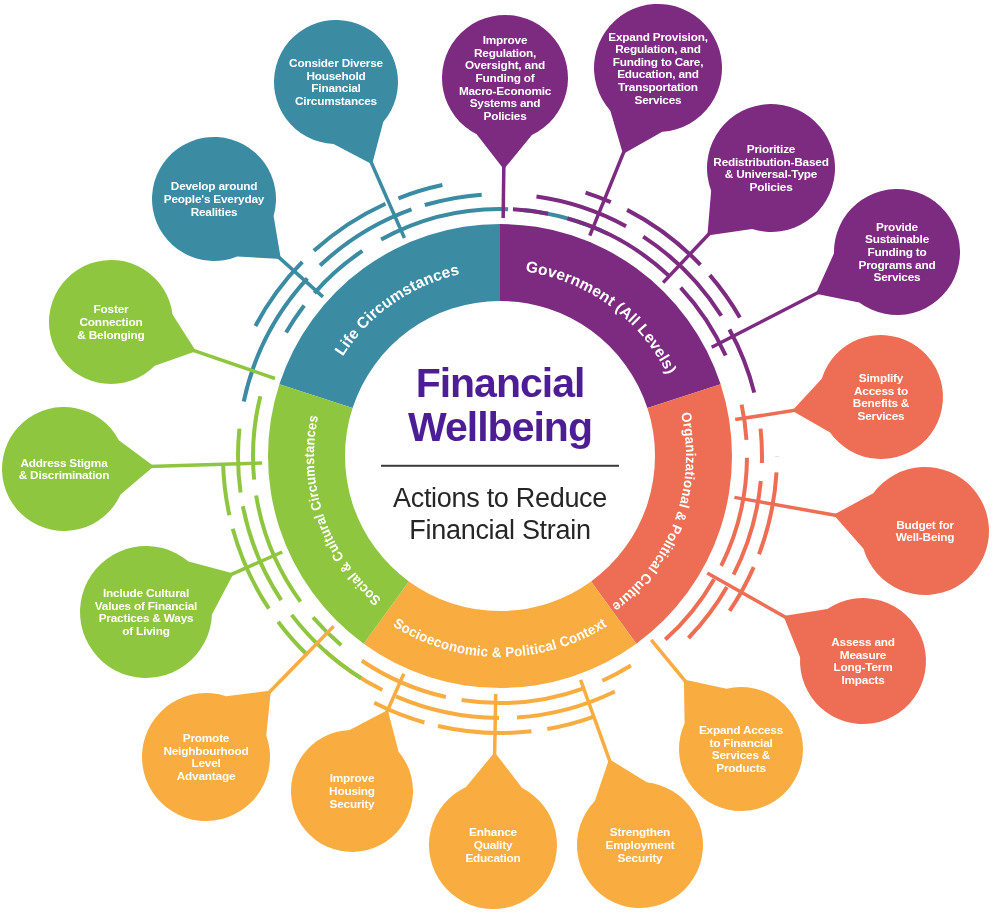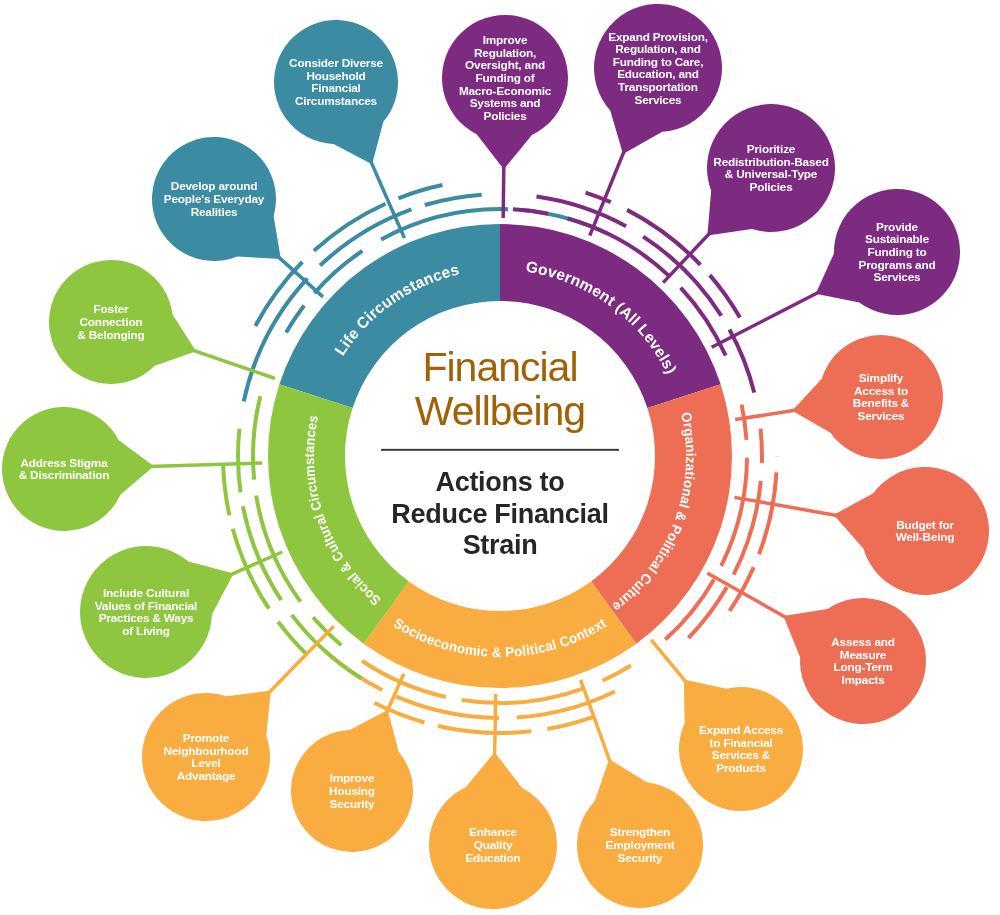--- a/index.html
+++ b/index.html
@@ -1,24 +1,24 @@
 <!DOCTYPE html>
 <html><head>
 <meta charset="utf-8">
 <style>
   html,body{margin:0;padding:0;background:#ffffff;}
   .stage{position:relative;width:1000px;height:915px;background:#ffffff;overflow:hidden;
          font-family:"Liberation Sans",sans-serif;}
   .stage svg{position:absolute;left:0;top:0;}
   .center-label{position:absolute;left:500px;top:456px;transform:translate(-50%,-50%);
                 width:250px;text-align:center;}
-  .center-label h1{margin:12px;font-size:41px;line-height:1.07;font-weight:400;
-                   color:#a16207;letter-spacing:-1px;}
+  .center-label h1{margin:12px;font-size:41px;line-height:1.07;font-weight:700;
+                   color:#4c1d95;letter-spacing:-1px;}
   .center-label .divider{width:238px;height:2px;background:#3c3c3c;margin:15px auto 13px auto;}
-  .center-label h2{margin:16px;font-size:27px;line-height:1.18;font-weight:700;color:#262626;
+  .center-label h2{margin:16px;font-size:27px;line-height:1.18;font-weight:400;color:#262626;
                    letter-spacing:-0.3px;}
   .bubble-text{font-weight:700;fill:#ffffff;font-size:11.8px;letter-spacing:-0.2px;}
   .ring-label{font-weight:700;fill:#ffffff;letter-spacing:0.2px;}
 </style>
 </head>
 <body>
 
 <div class="stage">
   <svg id="diagram" width="1000" height="915" viewBox="0 0 1000 915">
       <path d="M 608.28 234.00 A 247 247 0 0 0 286.09 332.50" fill="none" stroke="#3b8ba3" stroke-width="4" stroke-dasharray="88 16 132 22 64 16 200"></path>

